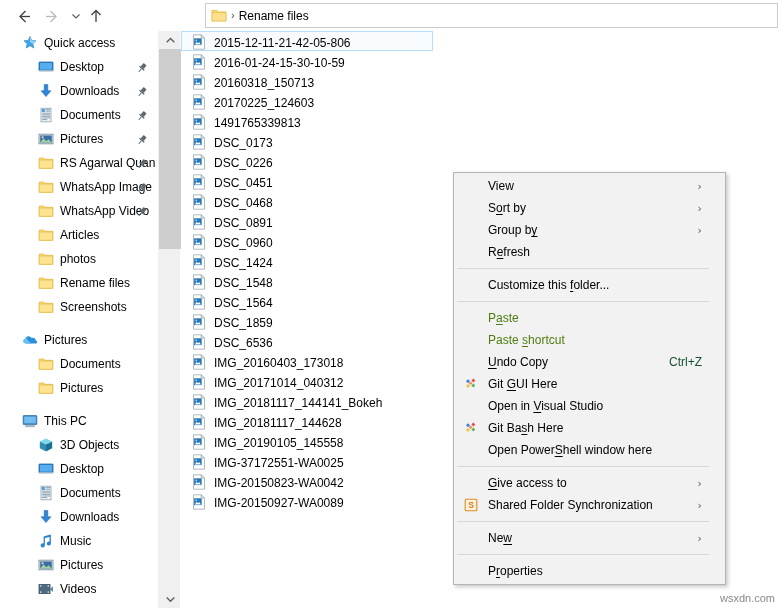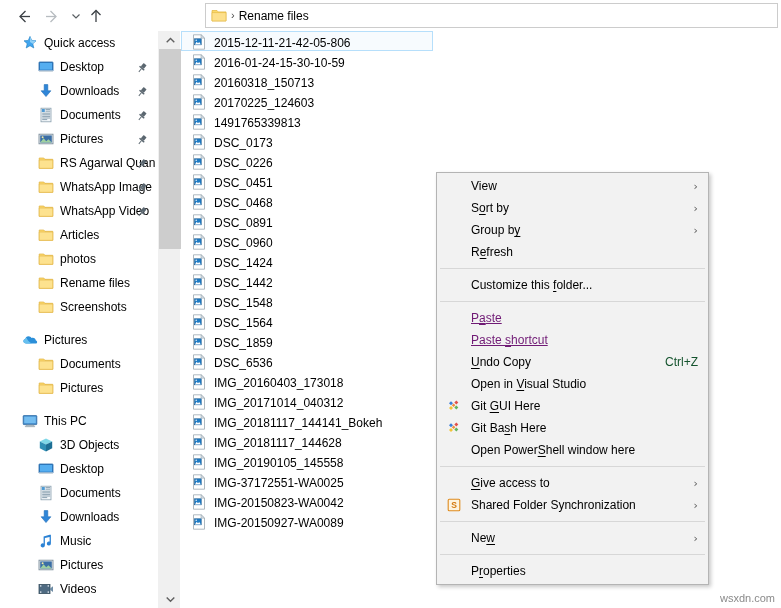--- a/index.html
+++ b/index.html
@@ -91,32 +91,32 @@
   }
   .file-row.selected {
     background:#f7fbfe;
     border:1px solid #b6dffb;
   }
   .file-row .fico { width:16px; height:16px; margin-right:7px; flex:0 0 16px; }
   .file-row .fname { font-size:12px; color:#000; }
 
   
   .ctxmenu {
-    position:absolute; left:436px; top:172px; width:273px;
+    position:absolute; left:453px; top:172px; width:273px;
     background:#f2f2f2;
     border:1px solid #b4b4b4;
     box-shadow: 2px 2px 4px rgba(0,0,0,0.22);
-    padding:2px 0 2px 0;
+    padding:2px 13px 2px 0;
   }
   .ctx-item {
     position:relative; height:22px; display:flex; align-items:center;
     padding-left:34px; padding-right:10px; font-size:12px; color:#000;
     white-space:nowrap;
   }
-  .ctx-item.disabled { color:#701a75;text-decoration:underline; }
+  .ctx-item.disabled { color:#4d7c0f; }
   .ctx-label { flex:1 1 auto; }
   .ctx-accel { color:#14532d; font-size:12px; padding-left:12px; }
   .ctx-arrow {
     color:#5a5a5a; font-size:11px; margin-left:auto; padding-left:12px;
     font-family:"DejaVu Sans", sans-serif;
   }
   .ctx-icon {
     position:absolute; left:9px; top:3px; width:16px; height:16px;
     display:flex; align-items:center; justify-content:center;
   }
@@ -724,34 +724,20 @@
           <span style="display: flex; align-items: center; justify-content: center; width: 16px; height: 16px;">
             <svg width="16" height="16" viewBox="0 0 16 16">
               <path d="M2.5 0.8 h7.6 L13.5 4.1 V15.2 H2.5 z" fill="#ffffff" stroke="#9aa7b0" stroke-width="0.8"></path>
               <path d="M10.1 0.8 V4.1 H13.5 z" fill="#e4e9ee" stroke="#9aa7b0" stroke-width="0.7"></path>
               <rect x="3.6" y="4.8" width="6.6" height="6" fill="#1f7bc4" stroke="#14578e" stroke-width="0.6"></rect>
               <path d="M3.9 10.5 L5.7 7.7 L7 9.3 L8.2 8 L9.9 10.5 z" fill="#ffffff"></path>
               <circle cx="5.2" cy="6.3" r="0.7" fill="#ffffff"></circle>
             </svg>
           </span>
         </span>
-        <span class="fname">DSC_1442</span>
-      </div>
-      <div class="file-row">
-        <span class="fico">
-          <span style="display: flex; align-items: center; justify-content: center; width: 16px; height: 16px;">
-            <svg width="16" height="16" viewBox="0 0 16 16">
-              <path d="M2.5 0.8 h7.6 L13.5 4.1 V15.2 H2.5 z" fill="#ffffff" stroke="#9aa7b0" stroke-width="0.8"></path>
-              <path d="M10.1 0.8 V4.1 H13.5 z" fill="#e4e9ee" stroke="#9aa7b0" stroke-width="0.7"></path>
-              <rect x="3.6" y="4.8" width="6.6" height="6" fill="#1f7bc4" stroke="#14578e" stroke-width="0.6"></rect>
-              <path d="M3.9 10.5 L5.7 7.7 L7 9.3 L8.2 8 L9.9 10.5 z" fill="#ffffff"></path>
-              <circle cx="5.2" cy="6.3" r="0.7" fill="#ffffff"></circle>
-            </svg>
-          </span>
-        </span>
         <span class="fname">DSC_1548</span>
       </div>
       <div class="file-row">
         <span class="fico">
           <span style="display: flex; align-items: center; justify-content: center; width: 16px; height: 16px;">
             <svg width="16" height="16" viewBox="0 0 16 16">
               <path d="M2.5 0.8 h7.6 L13.5 4.1 V15.2 H2.5 z" fill="#ffffff" stroke="#9aa7b0" stroke-width="0.8"></path>
               <path d="M10.1 0.8 V4.1 H13.5 z" fill="#e4e9ee" stroke="#9aa7b0" stroke-width="0.7"></path>
               <rect x="3.6" y="4.8" width="6.6" height="6" fill="#1f7bc4" stroke="#14578e" stroke-width="0.6"></rect>
               <path d="M3.9 10.5 L5.7 7.7 L7 9.3 L8.2 8 L9.9 10.5 z" fill="#ffffff"></path>
@@ -926,39 +912,39 @@
       <div class="ctx-sep"></div>
       <div class="ctx-item disabled">
         <span class="ctx-label">P<span class="u">a</span>ste</span>
       </div>
       <div class="ctx-item disabled">
         <span class="ctx-label">Paste <span class="u">s</span>hortcut</span>
       </div>
       <div class="ctx-item">
         <span class="ctx-label"><span class="u">U</span>ndo Copy</span>
         <span class="ctx-accel">Ctrl+Z</span>
-      </div>
-      <div class="ctx-item">
-        <span class="ctx-label">Open in <span class="u">V</span>isual Studio</span>
       </div>
       <div class="ctx-item">
         <span class="ctx-icon">
           <span style="display: flex; align-items: center; justify-content: center; width: 16px; height: 16px;">
             <svg width="16" height="16" viewBox="0 0 16 16">
               <path d="M5 3.2 L7 5.2 L5 7.2 L3 5.2 z" fill="#3b7dd8"></path>
               <path d="M10.3 2.6 L12.3 4.6 L10.3 6.6 L8.3 4.6 z" fill="#e0514b"></path>
               <path d="M5 8 L7 10 L5 12 L3 10 z" fill="#f2c337"></path>
               <path d="M10.3 7.4 L12.3 9.4 L10.3 11.4 L8.3 9.4 z" fill="#62b35c"></path>
               <path d="M7.6 5.4 L9.4 7.2 L7.6 9 L5.8 7.2 z" fill="#ef8b3c"></path>
             </svg>
           </span>
         </span>
         <span class="ctx-label">Git <span class="u">G</span>UI Here</span>
       </div>
       <div class="ctx-item">
+        <span class="ctx-label">Open in <span class="u">V</span>isual Studio</span>
+      </div>
+      <div class="ctx-item">
         <span class="ctx-icon">
           <span style="display: flex; align-items: center; justify-content: center; width: 16px; height: 16px;">
             <svg width="16" height="16" viewBox="0 0 16 16">
               <path d="M5 3.2 L7 5.2 L5 7.2 L3 5.2 z" fill="#3b7dd8"></path>
               <path d="M10.3 2.6 L12.3 4.6 L10.3 6.6 L8.3 4.6 z" fill="#e0514b"></path>
               <path d="M5 8 L7 10 L5 12 L3 10 z" fill="#f2c337"></path>
               <path d="M10.3 7.4 L12.3 9.4 L10.3 11.4 L8.3 9.4 z" fill="#62b35c"></path>
               <path d="M7.6 5.4 L9.4 7.2 L7.6 9 L5.8 7.2 z" fill="#ef8b3c"></path>
             </svg>
           </span>

